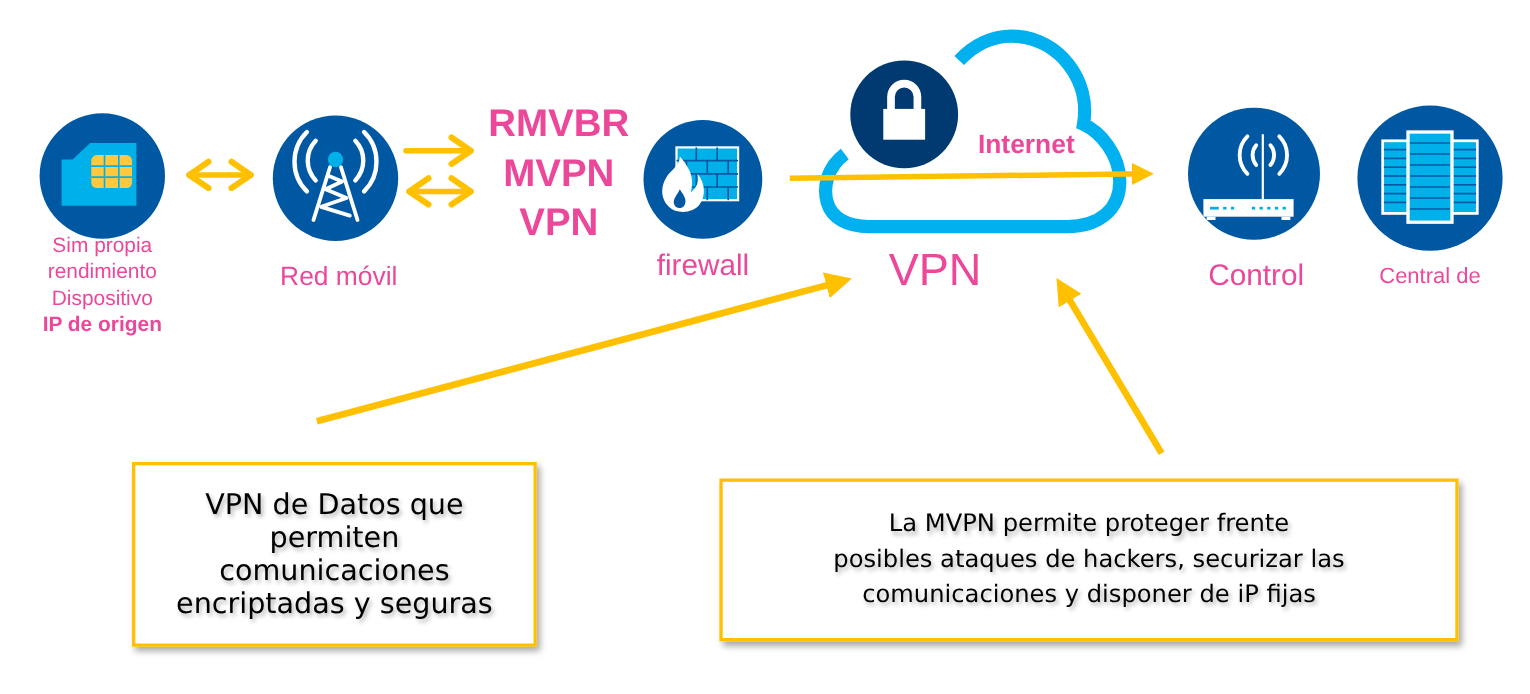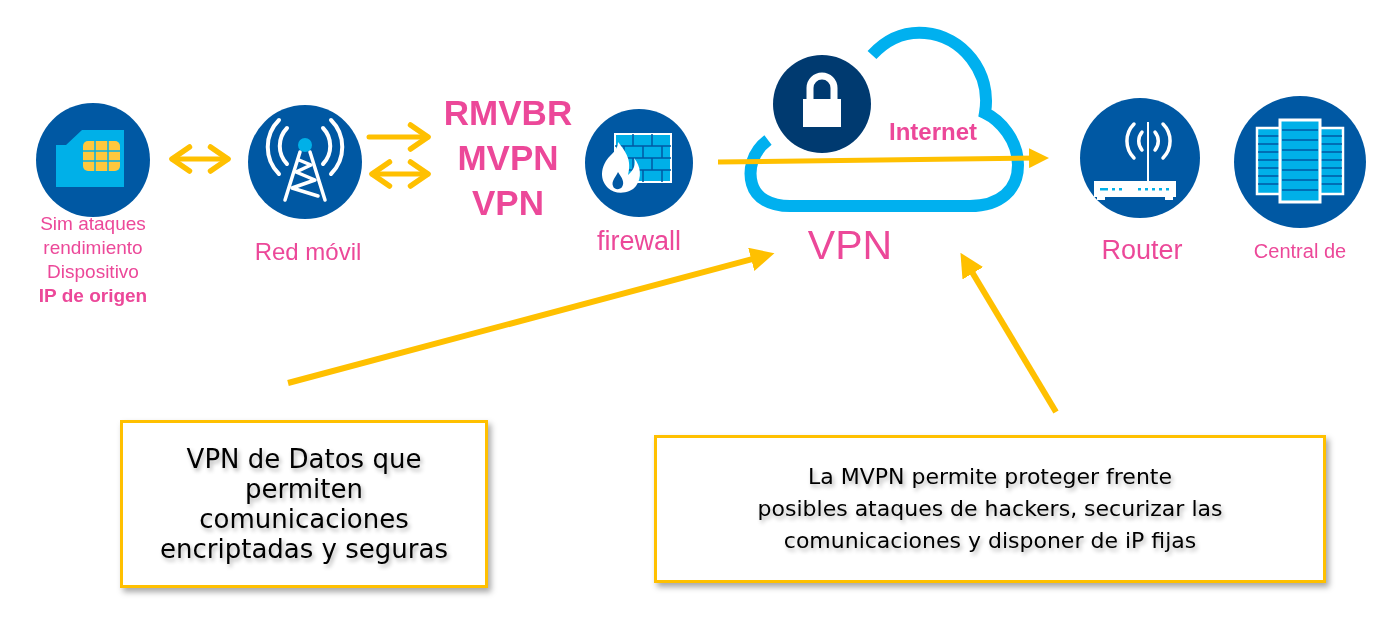--- a/index.html
+++ b/index.html
@@ -208,38 +208,38 @@
     <line x1="172" y1="159" x2="228" y2="159" stroke-width="5" marker-start="url(#chev-start)" marker-end="url(#chev-end)"></line>
     <line x1="369" y1="137" x2="428" y2="137" stroke-width="5" marker-end="url(#chev-end)"></line>
     <line x1="372" y1="174" x2="428" y2="174" stroke-width="5" marker-start="url(#chev-start)" marker-end="url(#chev-end)"></line>
     <line x1="718" y1="162" x2="1040" y2="158" stroke-width="5" stroke-linecap="butt" marker-end="url(#ah)"></line>
     <line x1="288" y1="383" x2="764" y2="256" stroke-width="6" stroke-linecap="butt" marker-end="url(#ah)"></line>
     <line x1="1056" y1="412" x2="966" y2="262" stroke-width="6" stroke-linecap="butt" marker-end="url(#ah)"></line>
   </g>
 </svg>
 
 <div class="lbl sim-label">
-  <div>Sim ataques</div>
+  <div>Sim propia</div>
   <div>rendimiento</div>
   <div>Dispositivo</div>
   <div class="bold">IP de origen</div>
 </div>
 
 <div class="lbl red-label">Red móvil</div>
 
 <div class="lbl rmvbr">
   <div>RMVBR</div>
   <div>MVPN</div>
   <div>VPN</div>
 </div>
 
 <div class="lbl firewall-label">firewall</div>
 <div class="lbl internet-label">Internet</div>
 <div class="lbl vpn-label">VPN</div>
-<div class="lbl router-label">Router</div>
+<div class="lbl router-label">Control</div>
 
 <div class="lbl central-label">
   <div>Central de</div>
 </div>
 
 <div class="note-box note-left">
   <div class="txt">VPN de Datos que
 permiten
 comunicaciones
 encriptadas y seguras</div>

